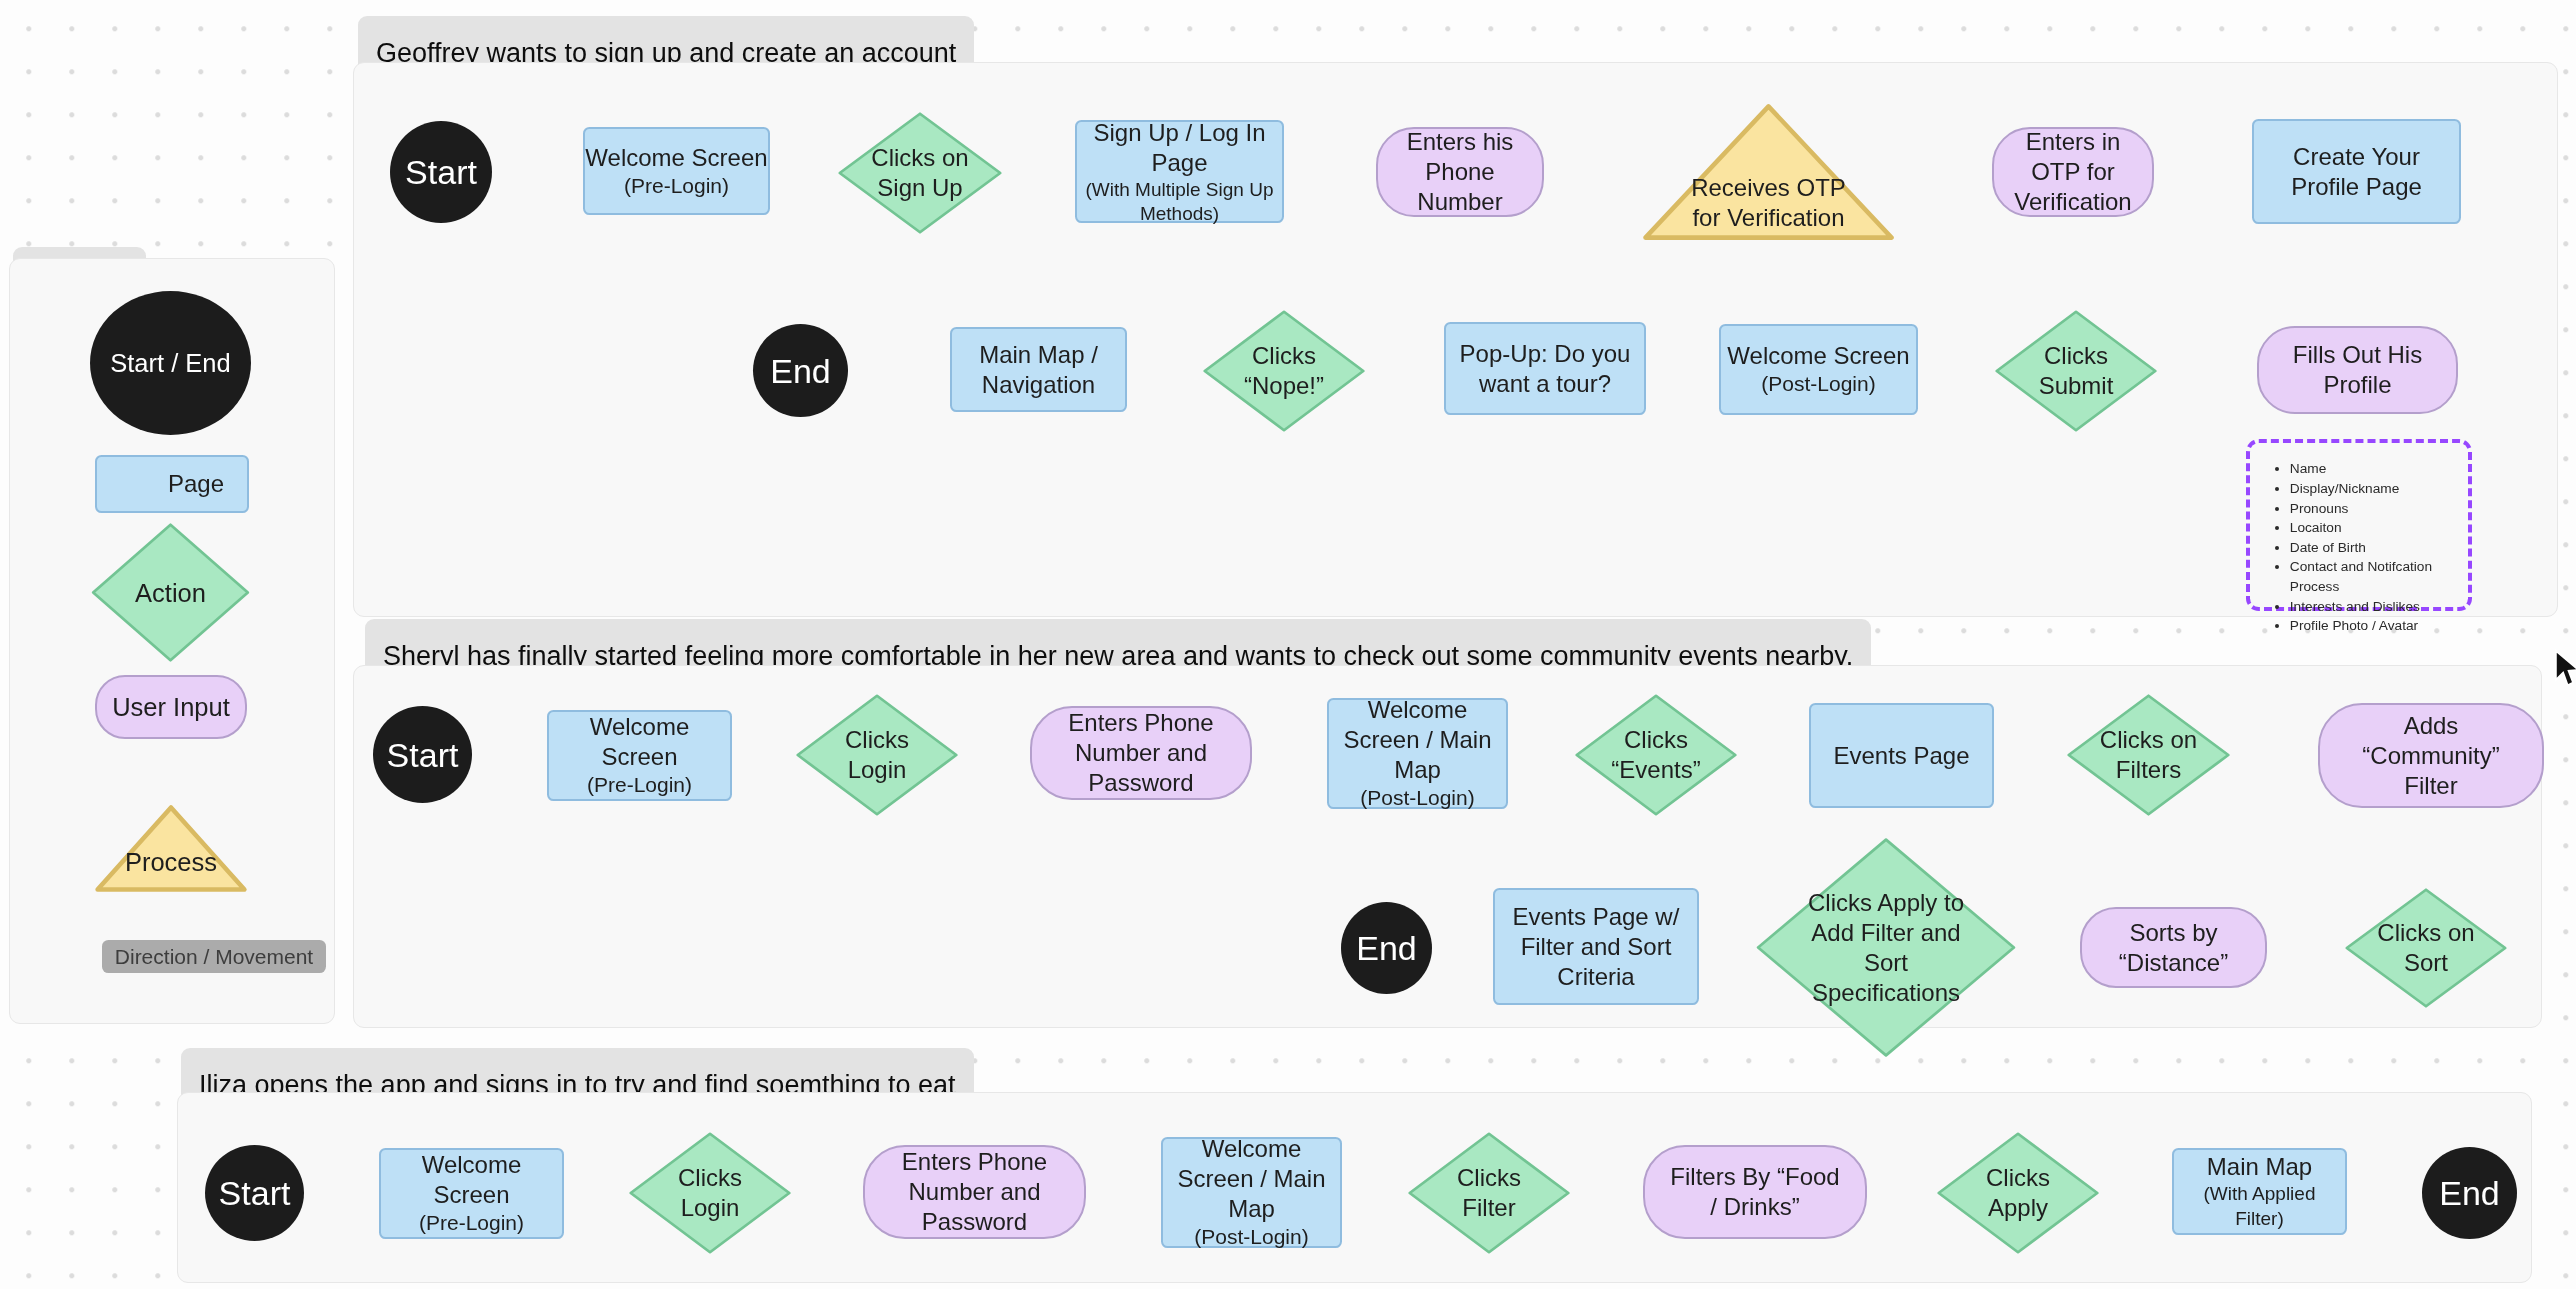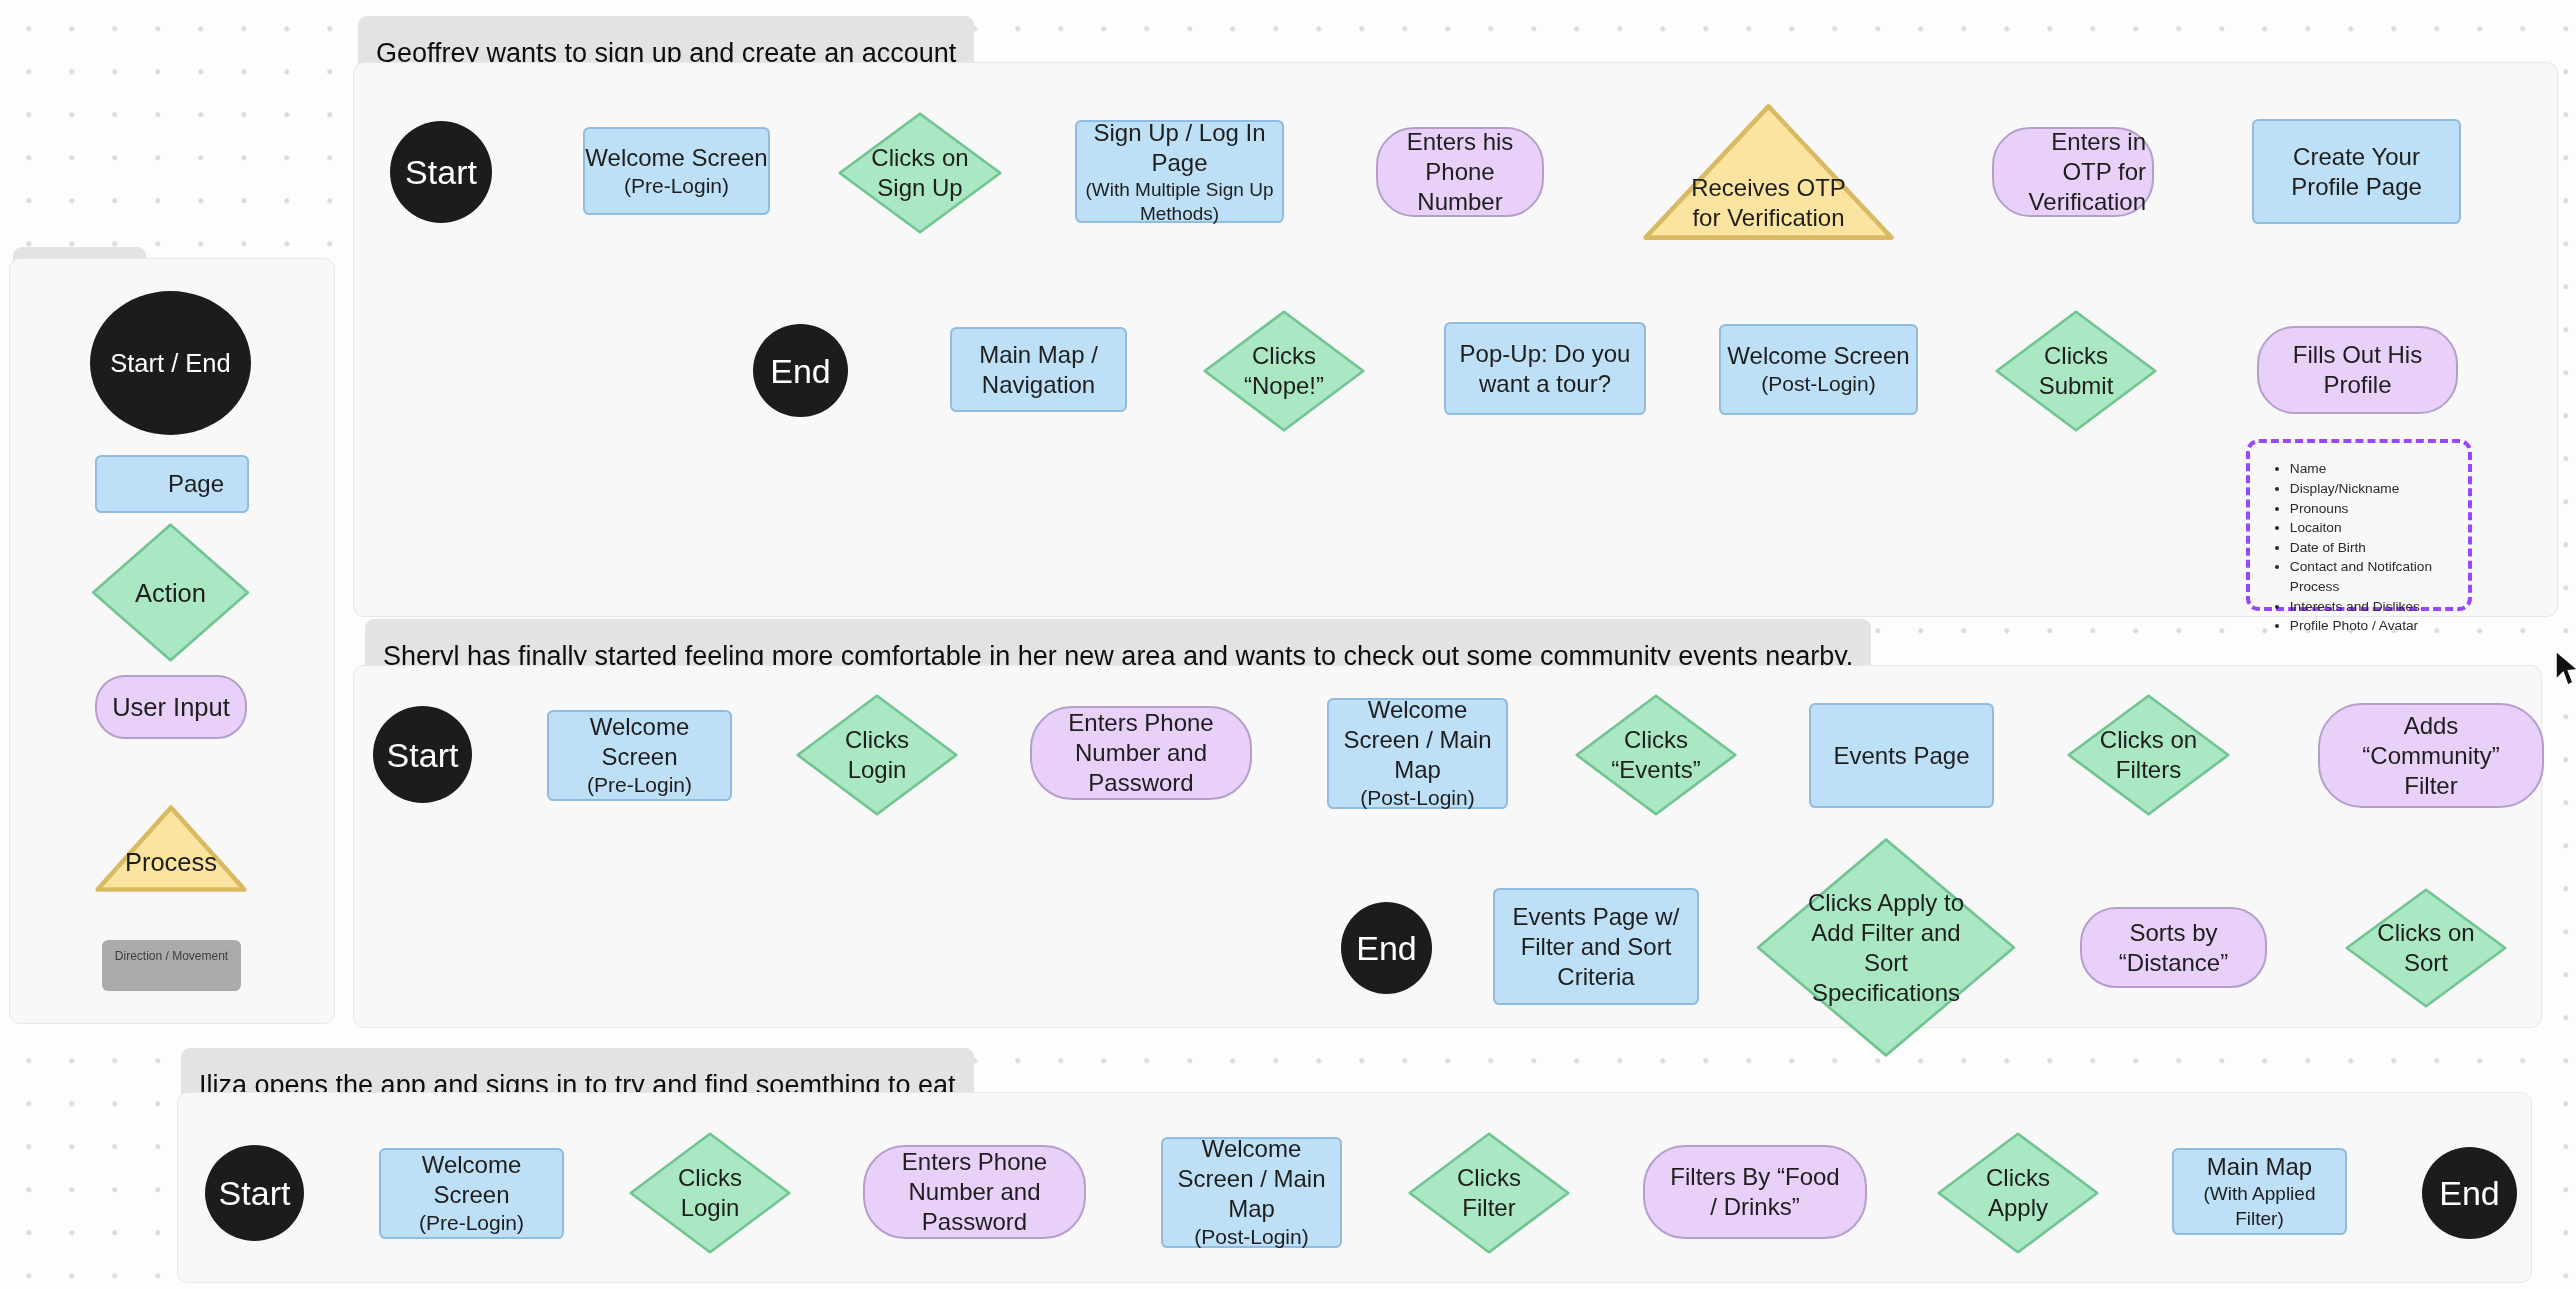--- a/index.html
+++ b/index.html
@@ -32,21 +32,21 @@
   .tshape .ntext{margin-top:34%;}
   .annotation{
     position:absolute;border:4.6px dashed #9747FF;border-radius:12.8px;background:transparent;
     padding:16.4px 9px 9px 12.8px;box-sizing:border-box;
   }
   .annotation ul{margin:0;padding-left:27px;}
   .annotation li{font-size:13.7px;line-height:19.6px;color:#2A2A2A;}
   .arrowlayer{position:absolute;left:0;top:0;z-index:0;}
   .legend-dirchip{
     position:absolute;background:#ABABAB;border-radius:6.4px;color:#3D3D3D;
-    font-size:12px;line-height:33px;height:51px;padding:0 12.8px;white-space:nowrap;z-index:2;
+    font-size:21px;line-height:33px;height:33px;padding:0 12.8px;white-space:nowrap;z-index:2;
   }
   .cursor{position:absolute;z-index:50;}
 </style>
 </head>
 <body>
 
 <div id="canvas">
 
   <svg class="arrowlayer" width="2576" height="1290" viewBox="0 0 2824 1414">
     <defs>
@@ -176,21 +176,21 @@
       </div>
   </div>
   <div class="node shape tshape" style="left:1639px;top:100px;width:259px;height:144px;">
     <svg width="259" height="144" viewBox="0 0 284 158">
         <polygon points="142,7 277,151 7,151" fill="#FAE4A0" stroke="#D9BA62" stroke-width="5" stroke-linejoin="round"></polygon>
       </svg>
     <div class="ntext" style="width:164px;margin-top:62px;">
         <div class="nlabel">Receives OTP for Verification</div>
       </div>
   </div>
-  <div class="node input" style="left:1992px;top:127px;width:158px;height:86px;border-radius:38px;text-align:right;">
+  <div class="node input" style="left:1992px;top:127px;width:158px;height:86px;border-radius:38px;">
     <div class="ntext" style="width:146px;">
         <div class="nlabel">Enters in OTP for Verification</div>
       </div>
   </div>
   <div class="node page" style="left:2252px;top:119px;width:205px;height:101px;">
     <div class="ntext" style="width:173px;">
         <div class="nlabel">Create Your Profile Page</div>
       </div>
   </div>
 

